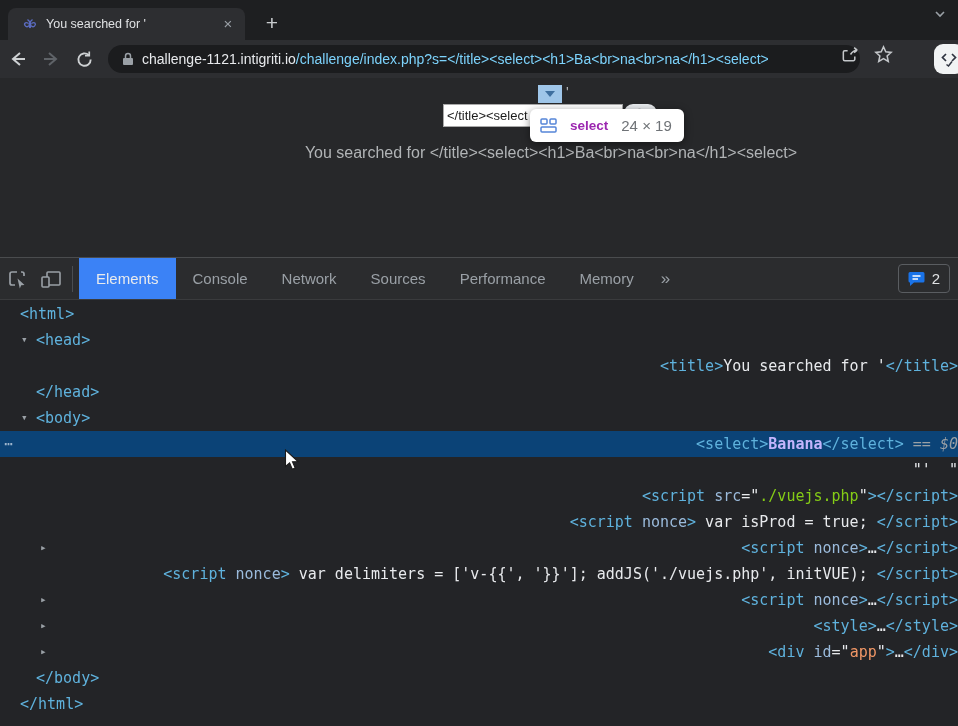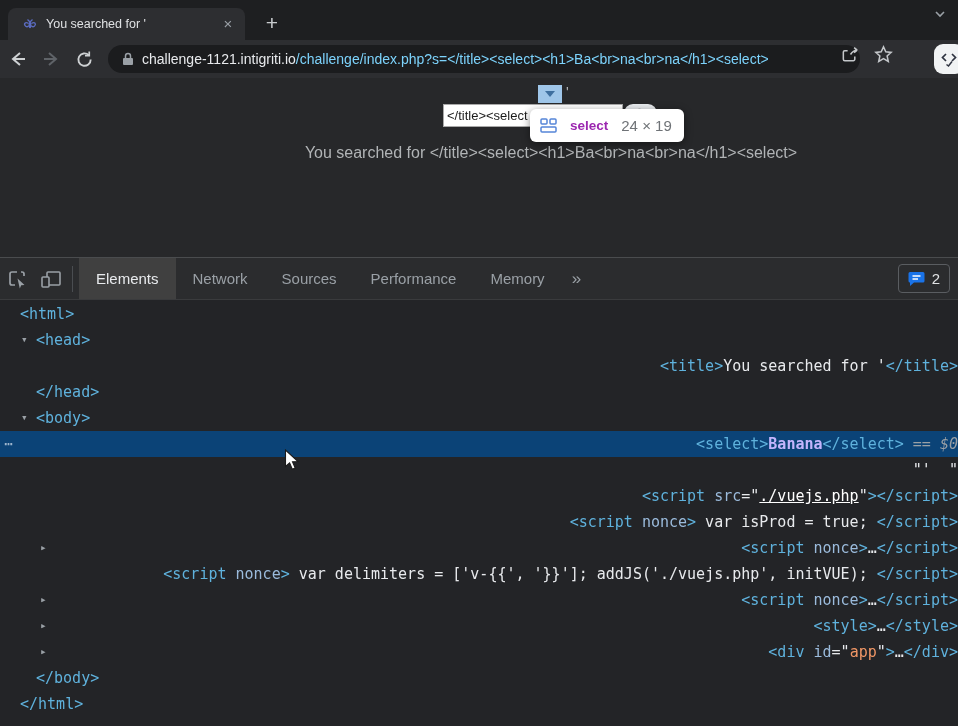--- a/index.html
+++ b/index.html
@@ -62,21 +62,21 @@
 
   
   .devtools { border-top:1px solid #4a4c4e; }
   .dt-toolbar { height:42px; background:#2b2c2e; border-bottom:1px solid #3a3b3d;
                 display:flex; align-items:stretch; }
   .dt-iconbtn { width:34px; display:flex; align-items:center; justify-content:center;
                 color:#9aa0a6; flex:0 0 auto; }
   .dt-sep { width:1px; height:26px; background:#4a4d51; margin:8px 6px 0 4px; flex:0 0 auto; }
   .dt-tabs { display:flex; align-items:stretch; }
   .dt-tab { padding:0 17px; font-size:15px; color:#9aa0a6; display:flex; align-items:center; }
-  .dt-tab.active { background:#404040; color:#e8eaed; }
+  .dt-tab.active { background:#3b82f6; color:#e8eaed; }
   .dt-more { color:#9aa0a6; font-size:17px; display:flex; align-items:center; padding:0 10px; }
   .issues-btn { margin-left:auto; margin-right:8px; align-self:center; height:29px;
                 border:1px solid #5a5d61; border-radius:4px; display:flex; align-items:center;
                 gap:7px; padding:0 9px; }
   .issues-count { color:#dfe1e3; font-size:15px; }
 
   .dt-tree { height:426px; background:#232427; font-family:"DejaVu Sans Mono", monospace;
              font-size:15px; overflow:hidden; padding-top:1px; }
   .row { position:relative; height:26px; line-height:26px; white-space:pre; }
   .row.ind0 { padding-left:20px; }
@@ -85,21 +85,21 @@
   .row.hi { background:#0b4377; }
   .tw { position:absolute; color:#9aa0a6; font-size:11px; top:0; }
   .ind1 > .tw { left:21px; }
   .ind2 > .tw { left:40px; }
   .dots { position:absolute; left:4px; color:#9fb6ce; font-size:15px; }
   .tag  { color:#5fb2dd; }
   .txt  { color:#e8eaed; }
   .txtb { color:#c4b5fd; font-weight:bold; }
   .attr { color:#9bbbdc; }
   .val  { color:#f29766; }
-  .link { color:#ffffff; text-decoration:underline; }
+  .link { color:#84cc16; }
   .dim  { color:#9aa0a6; }
   .dimi { color:#9aa0a6; font-style:italic; }
 
   .cursor { position:absolute; left:284px; top:449px; z-index:50; }
 </style>
 </head>
 <body>
 
 <div class="window">
 
@@ -199,20 +199,21 @@
       </div>
       <div class="dt-iconbtn">
         <svg width="24" height="22" viewBox="0 0 24 22" fill="none" stroke="currentColor" stroke-width="1.6">
           <rect x="8" y="4" width="13" height="13" rx="1"></rect>
           <rect x="3" y="9" width="7" height="10" rx="1" fill="#2b2c2e"></rect>
         </svg>
       </div>
       <div class="dt-sep"></div>
       <div class="dt-tabs" id="dt-tabs">
           <div class="dt-tab active">Elements</div>
+          <div class="dt-tab">Console</div>
           <div class="dt-tab">Network</div>
           <div class="dt-tab">Sources</div>
           <div class="dt-tab">Performance</div>
           <div class="dt-tab">Memory</div>
         </div>
       <div class="dt-more">»</div>
       <div class="issues-btn">
         <svg width="17" height="16" viewBox="0 0 17 16" fill="#1a73e8">
           <path d="M2 1 H15 a1.5 1.5 0 0 1 1.5 1.5 V10 a1.5 1.5 0 0 1 -1.5 1.5 H6 L2 15 V11.5 H2 A1.5 1.5 0 0 1 .5 10 V2.5 A1.5 1.5 0 0 1 2 1 Z"></path>
           <path d="M4.5 5 H12.5 M4.5 8 H10" stroke="#ffffff" stroke-width="1.4"></path>

